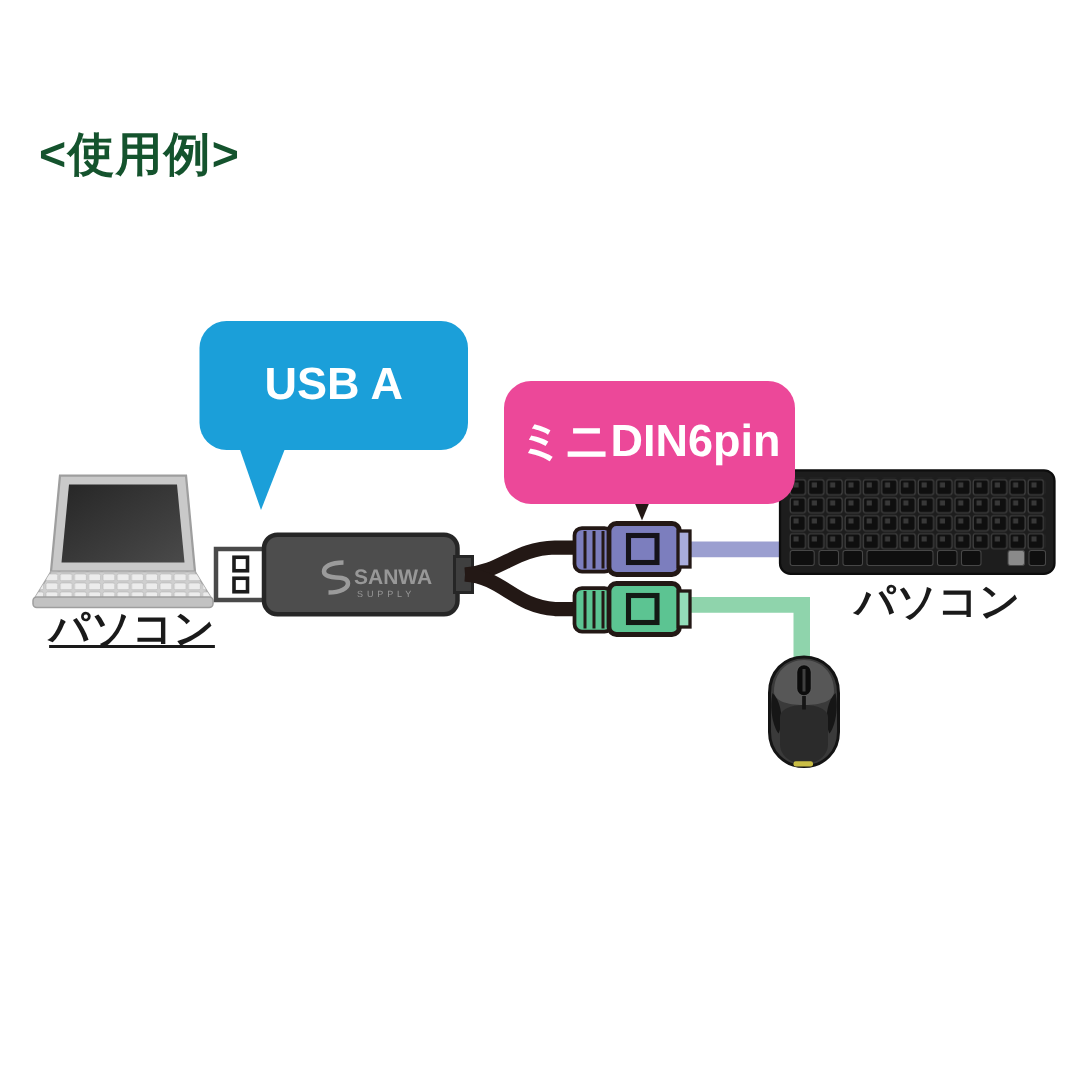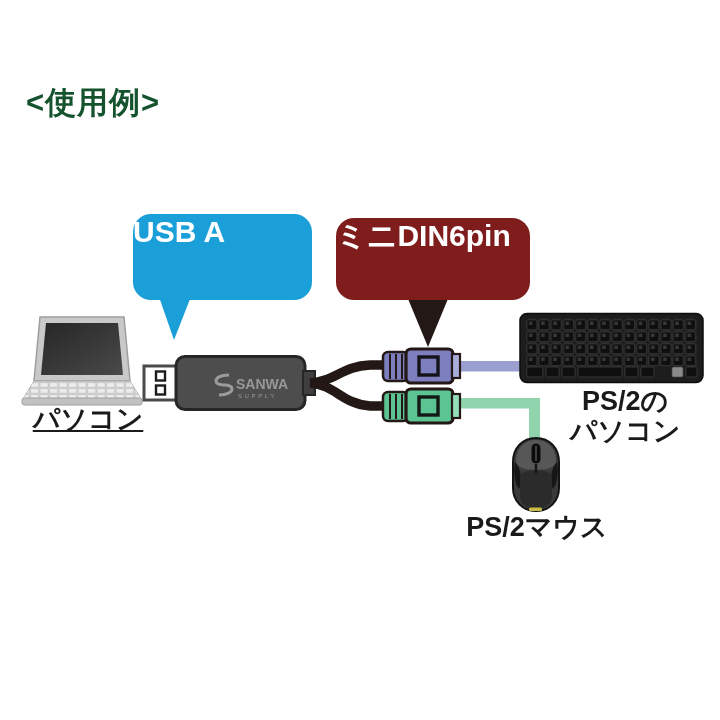--- a/index.html
+++ b/index.html
@@ -1,21 +1,21 @@
 <!DOCTYPE html>
 <html><head>
 <meta charset="utf-8">
 <style>
   html,body{margin:0;padding:0;background:#fff;}
   .stage{position:relative;width:720px;height:720px;background:#ffffff;overflow:hidden;
          font-family:"Liberation Sans","DejaVu Sans",sans-serif;}
   .stage svg.art{position:absolute;left:0;top:0;z-index:0;}
   .page-title{position:absolute;left:26px;top:82px;font-size:31px;font-weight:bold;color:#14532d;z-index:2;letter-spacing:1px;}
   .callout{position:absolute;border-radius:18px;color:#fff;text-align:center;z-index:1;
-           display:flex;flex-direction:row;justify-content:space-between;font-weight:bold;}
+           display:flex;flex-direction:column;justify-content:center;font-weight:bold;}
   .callout-usb{left:133px;top:214px;width:179px;height:86px;}
   .callout-din{left:336px;top:218px;width:194px;height:82px;}
   .callout .l1{font-size:30px;line-height:36px;}
   .callout .l2{font-size:26px;line-height:32px;}
   .dev-label{position:absolute;font-weight:bold;color:#1a1a1a;text-align:center;z-index:2;font-size:27px;line-height:30px;}
   .label-pc{left:26px;top:404px;width:124px;text-decoration:underline;}
   .label-kbd{left:543px;top:386px;width:164px;}
   .label-mouse{left:453px;top:512px;width:168px;}
 </style>
 </head>
@@ -127,25 +127,23 @@
       <rect x="529" y="507.5" width="13" height="3.5" rx="1.5" fill="#C9BD45"></rect>
     </g>
   </svg>
 
   <div class="page-title">&lt;使用例&gt;</div>
 
   <div class="callout callout-usb" style="background-color: rgb(27, 159, 217);">
     <div class="l1">USB A</div>
   </div>
 
-  <div class="callout callout-din" style="background-color: #7f1d1d;">
+  <div class="callout callout-din" style="background-color: #ec4899; margin-top: 36px;">
     <div class="l1">ミニDIN6pin</div>
   </div>
 
   <div class="dev-label label-pc">パソコン</div>
 
   <div class="dev-label label-kbd">
-    <div>PS/2の</div>
     <div>パソコン</div>
   </div>
 
-  <div class="dev-label label-mouse">PS/2マウス</div>
 </div>
 
 </body></html>

